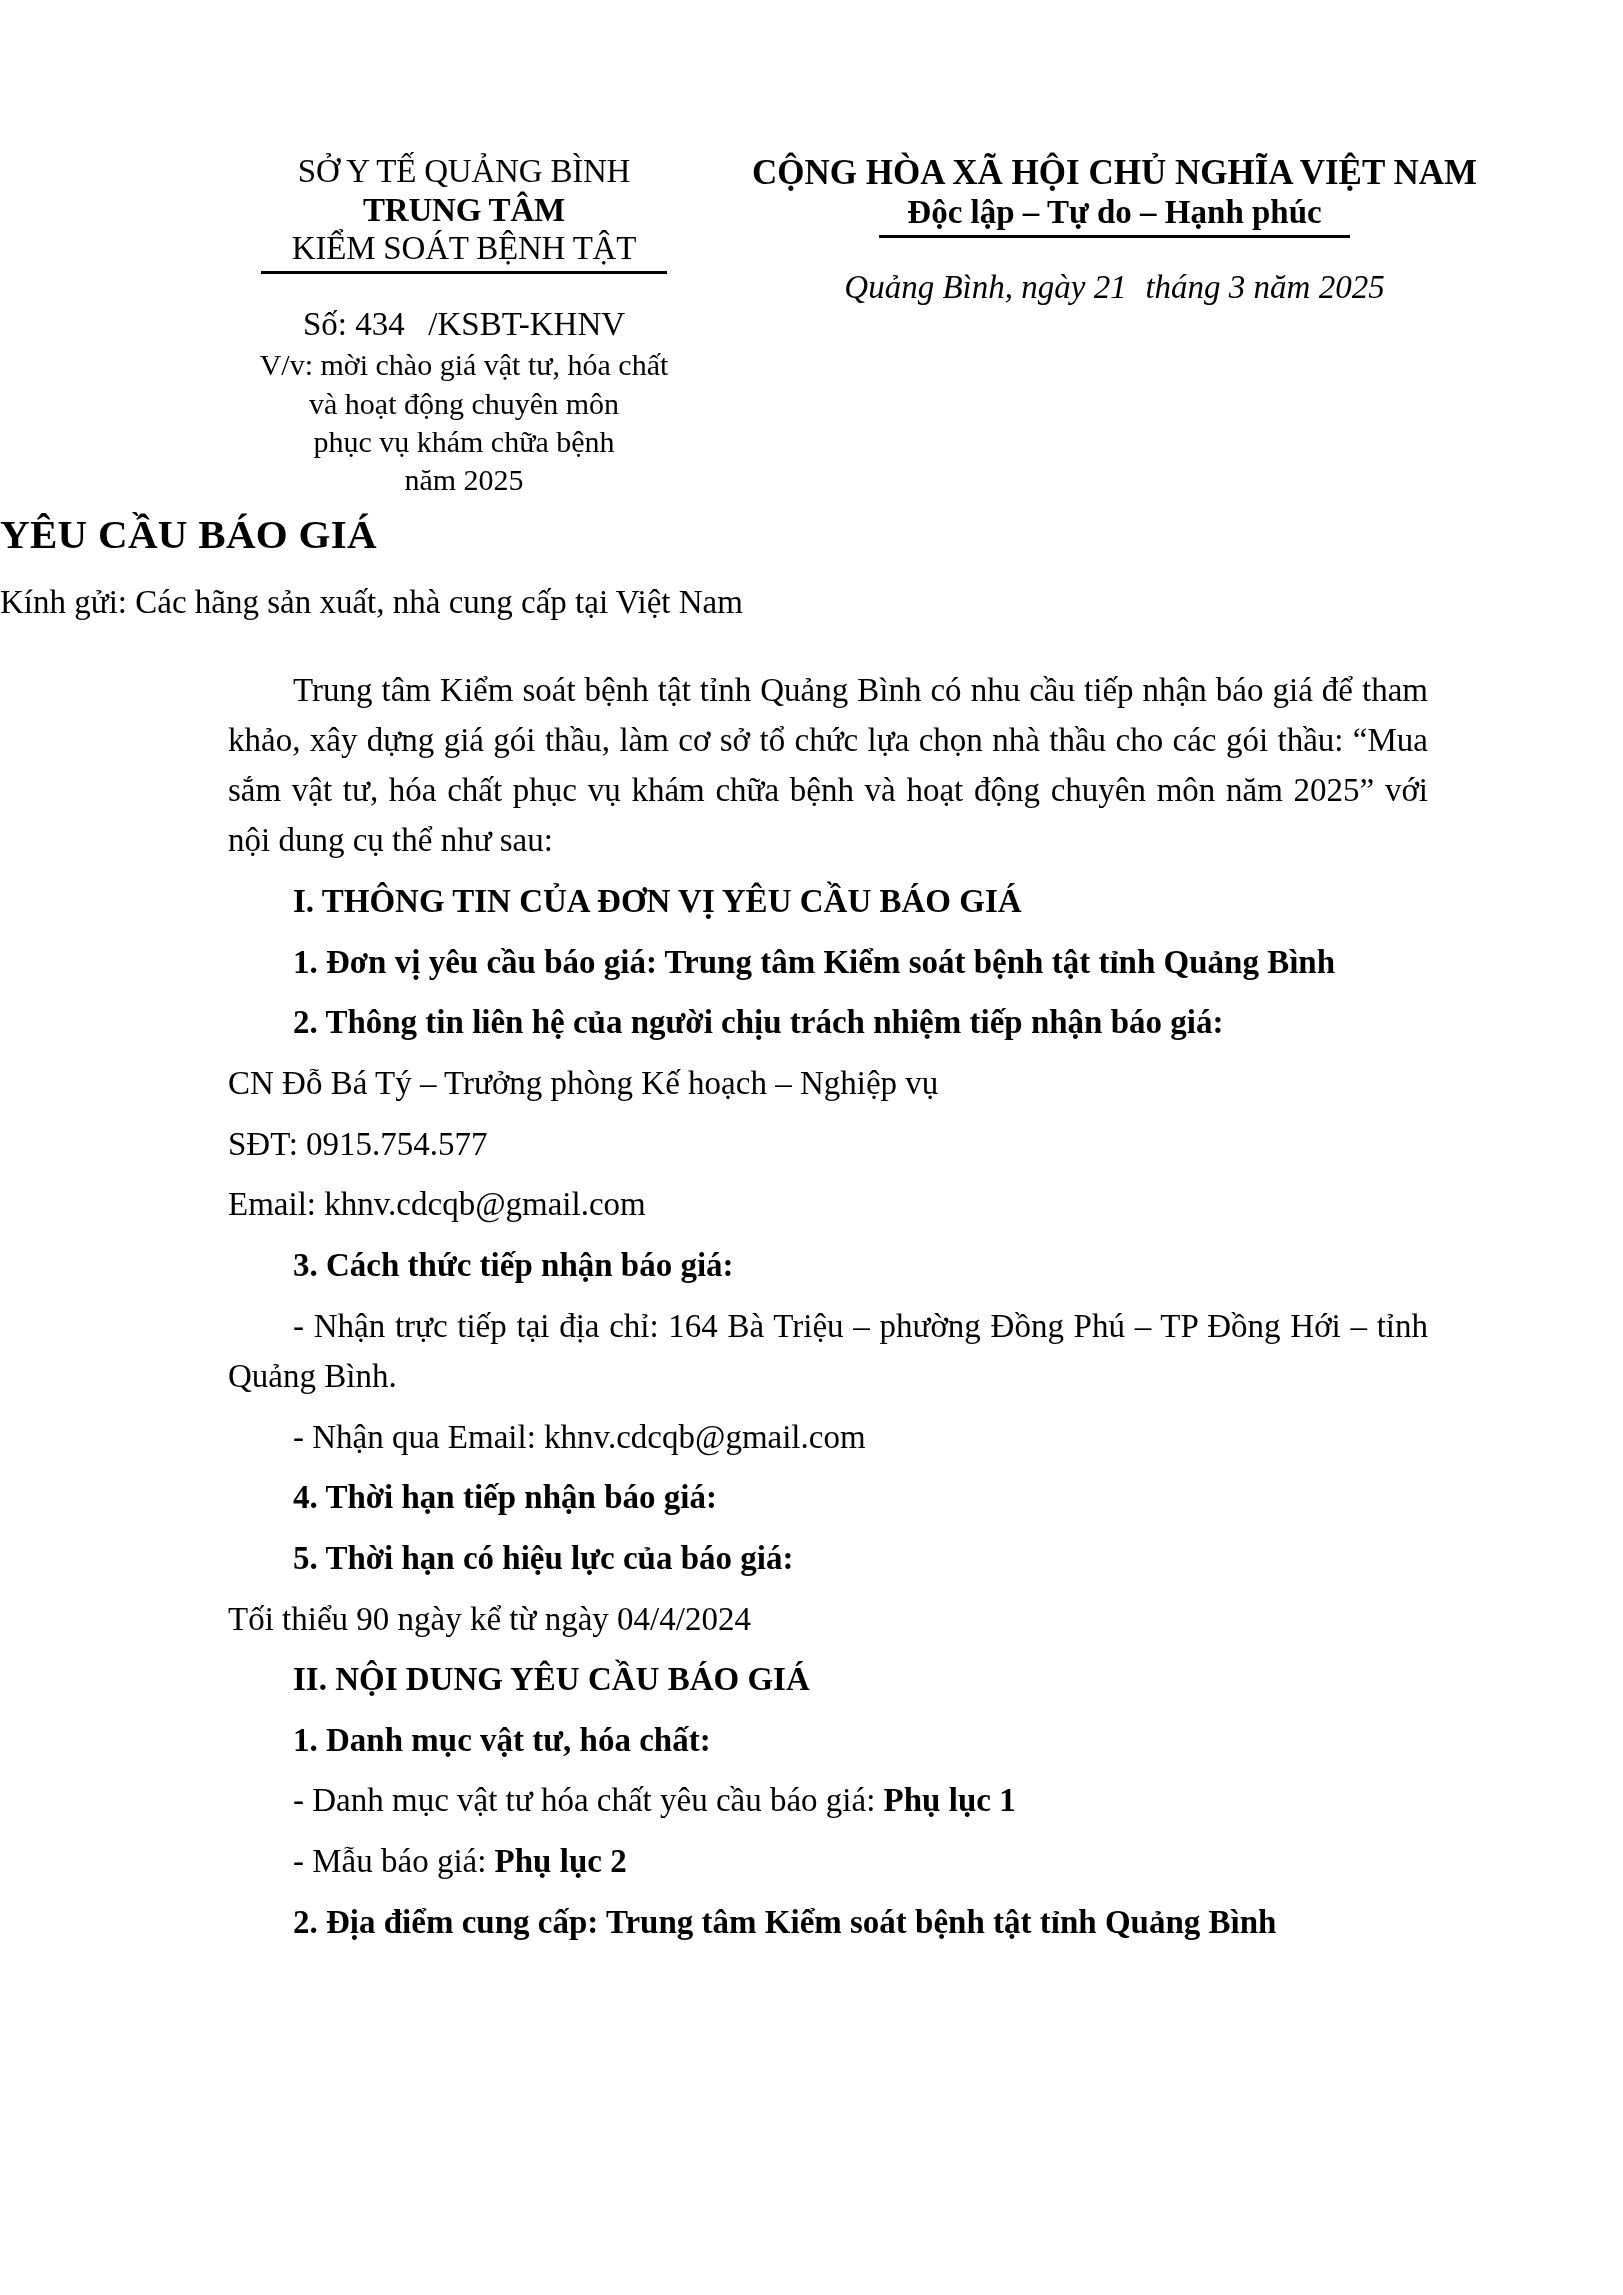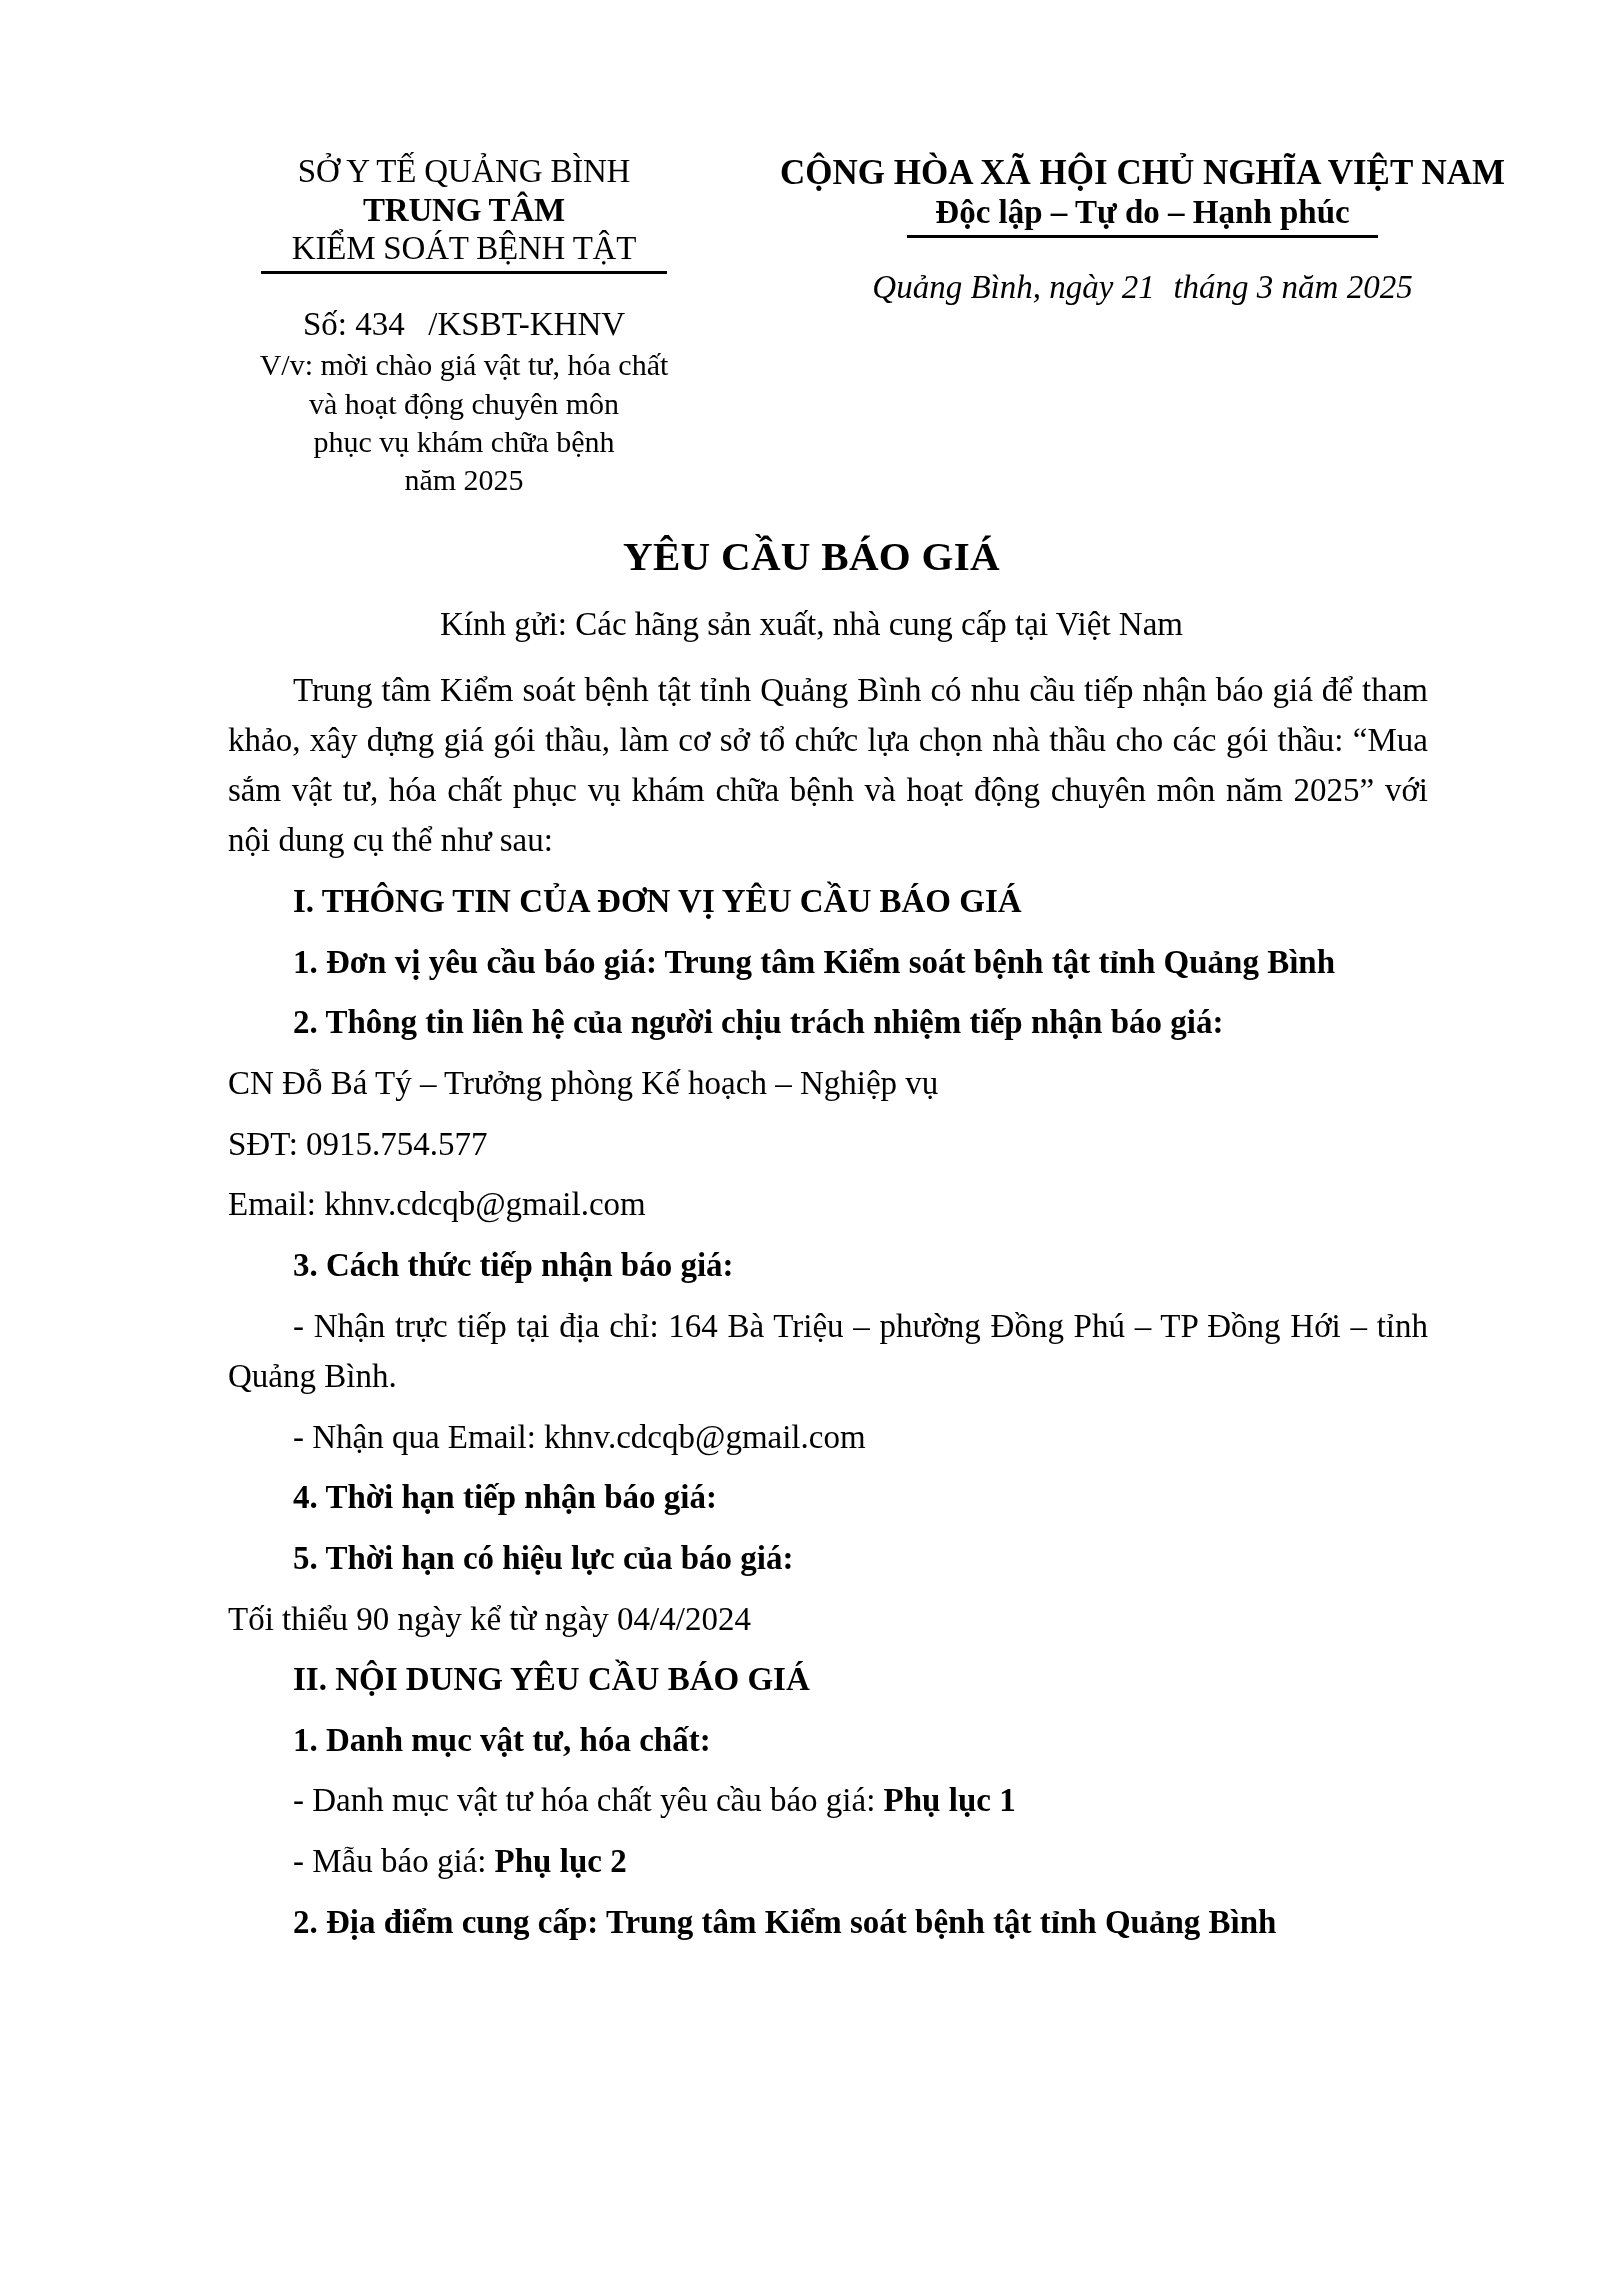--- a/index.html
+++ b/index.html
@@ -22,21 +22,20 @@
 
   
   .doc-header {
     position: absolute;
     left: 0;
     top: 152px;
     width: 1623px;
     display: flex;
     flex-direction: row;
     align-items: flex-start;
-    gap: 28px;
   }
   .header-left {
     width: 536px;
     margin-left: 196px;
     text-align: center;
   }
   .header-right {
     width: 752px;
     margin-left: 6.5px;
     text-align: center;
@@ -100,23 +99,22 @@
     line-height: 1.2;
     margin-top: 30px;
     white-space: nowrap;
   }
   .place-date .sp { display: inline-block; width: 10.5px; }
 
   
   .title-block {
     position: absolute;
     left: 0;
-    top: 532px;
+    top: 510px;
     width: 1623px;
-    text-align: center;
   }
   .doc-title {
     font-size: 41px;
     font-weight: 700;
     letter-spacing: 0.3px;
     line-height: 1.2;
   }
   .addressee {
     font-size: 33px;
     line-height: 1.2;

